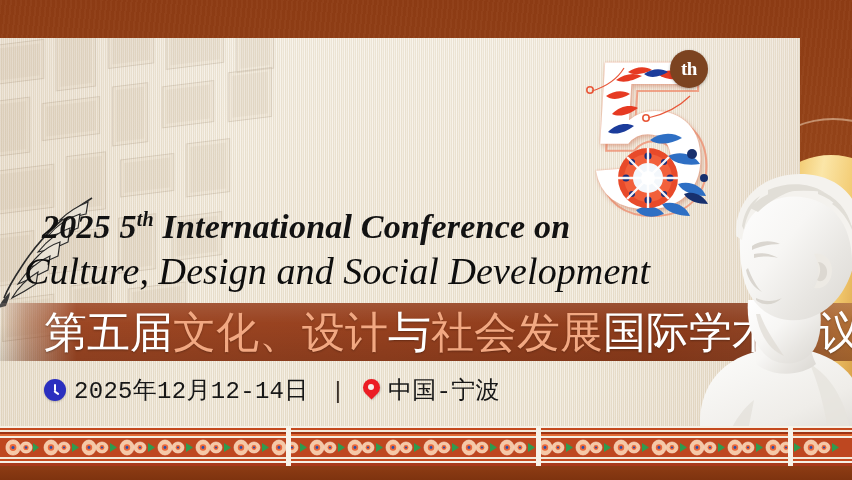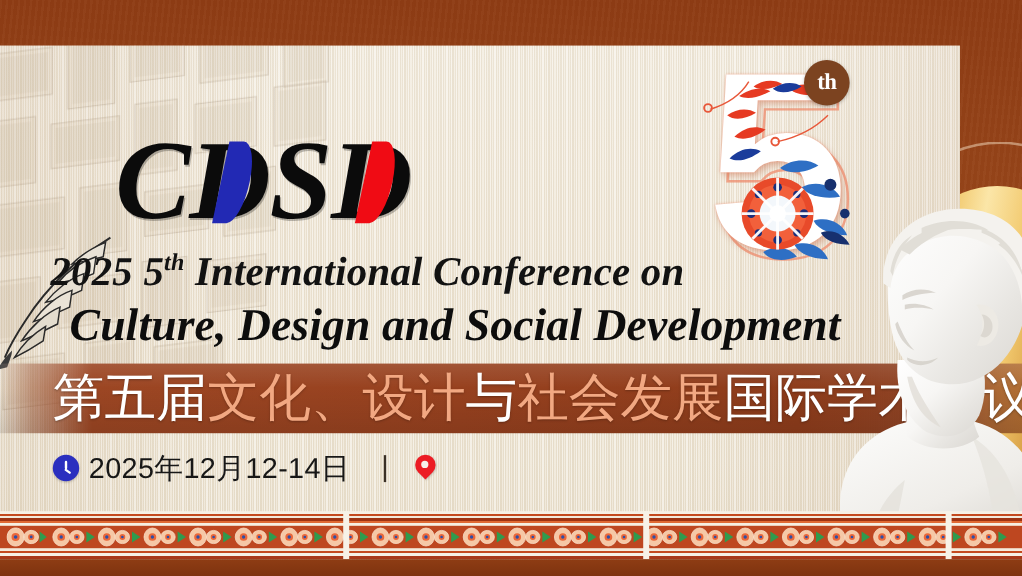--- a/index.html
+++ b/index.html
@@ -178,23 +178,23 @@
     position:absolute; left:42px; top:208px;
     font-family:"Liberation Serif", serif;
     font-style:italic; font-weight:bold;
     font-size:34px; color:#121212;
     letter-spacing:.2px;
     white-space:nowrap;
     text-align:center;
   }
   .sub1 .ord{ font-size:20px; vertical-align:super; }
   .sub2{
-    position:absolute; left:58px; top:249px;
+    position:absolute; left:24px; top:249px;
     font-family:"Liberation Serif", serif;
-    font-style:italic; font-weight:bold;
+    font-style:italic; font-weight:normal;
     font-size:38px; color:#0D0D0D;
     letter-spacing:.1px;
     white-space:nowrap;
   }
 
   
   .cn-bar{
     position:absolute;
     left:0; top:303px;
     width:852px; height:58px;
@@ -223,21 +223,21 @@
   .cn-white{ color:#FFFFFF; text-shadow:0 1px 2px rgba(0,0,0,.30); }
   .cn-orange{ color:#F2A882; text-shadow:0 1px 2px rgba(0,0,0,.25); }
 
   
   .meta-row{
     position:absolute; left:44px; top:374px;
     display:flex; align-items:center;
     white-space:nowrap;
   }
   .meta-text{
-    font-family:Liberation Sans, sans-serif;
+    font-family:Liberation Mono, monospace;
     font-size:24px; color:#171717;
     letter-spacing:.3px;
   }
   .clock-icon{
     width:22px; height:22px; border-radius:50%;
     background:#2B2FBF;
     position:relative; margin-right:8px;
     flex:none;
     box-shadow:0 1px 2px rgba(0,0,0,.20);
   }
@@ -375,21 +375,20 @@
       <path d="M84 26 C72 30 60 38 52 48 C62 46 74 44 82 40 Z" fill="#EDE7DB"></path>
       <path d="M74 40 C62 44 50 54 42 64 C52 62 64 58 72 54 Z" fill="#E6DFD2"></path>
       <path d="M64 54 C52 58 40 68 32 80 C42 77 54 72 62 68 Z" fill="#EAE3D6"></path>
       <path d="M54 68 C42 73 30 84 22 96 C32 92 44 86 52 82 Z" fill="#E3DCCE"></path>
       <path d="M42 84 C32 90 22 100 16 110 C24 106 34 100 40 96 Z" fill="#DED6C6"></path>
     </g>
     <path d="M14 104 C8 110 4 116 2 120 L10 118 C12 112 14 108 14 104 Z" fill="#3A3A3A"></path>
   </svg>
 
   <div class="title-row">
-    <span class="acro"><span class="ltr">C</span><span class="ltr d-blue">D</span><span class="ltr">S</span><span class="ltr d-red">D</span></span>
   </div>
 
   <div class="five-logo">
     <div class="five-outline">5</div>
     <div class="five-glyph">5</div>
     <svg class="five-art" viewBox="0 0 172 196">
       <g fill="none" stroke="#1B3C9B" stroke-width="1.6">
         <circle cx="28" cy="46" r="3.2" stroke="#E8583A"></circle>
         <path d="M30 47 C46 42 56 34 62 24" stroke="#E8583A" stroke-width="1.2"></path>
         <circle cx="84" cy="74" r="3.2" stroke="#E8583A"></circle>
@@ -453,20 +452,21 @@
   <div class="sub2">Culture, Design and Social Development</div>
 
   <div class="cn-bar"></div>
   <div class="cn-text"><span class="cn-white">第五届</span><span class="cn-orange">文化、设计</span><span class="cn-white">与</span><span class="cn-orange">社会发展</span><span class="cn-white">国际学术会议</span></div>
 
   <div class="meta-row">
     <span class="clock-icon"></span>
     <span class="meta-text">2025年12月12-14日</span>
     <span class="sep">|</span>
     <span class="pin-icon"></span>
+    <span class="meta-text">中国-宁波</span>
   </div>
 
   <svg class="statue" viewBox="0 0 200 330">
     <defs>
       <linearGradient id="marble" x1="0" y1="0" x2="1" y2="1">
         <stop offset="0%" stop-color="#FFFFFF"></stop>
         <stop offset="42%" stop-color="#F7F6F4"></stop>
         <stop offset="70%" stop-color="#E8E6E2"></stop>
         <stop offset="100%" stop-color="#DAD7D2"></stop>
       </linearGradient>

